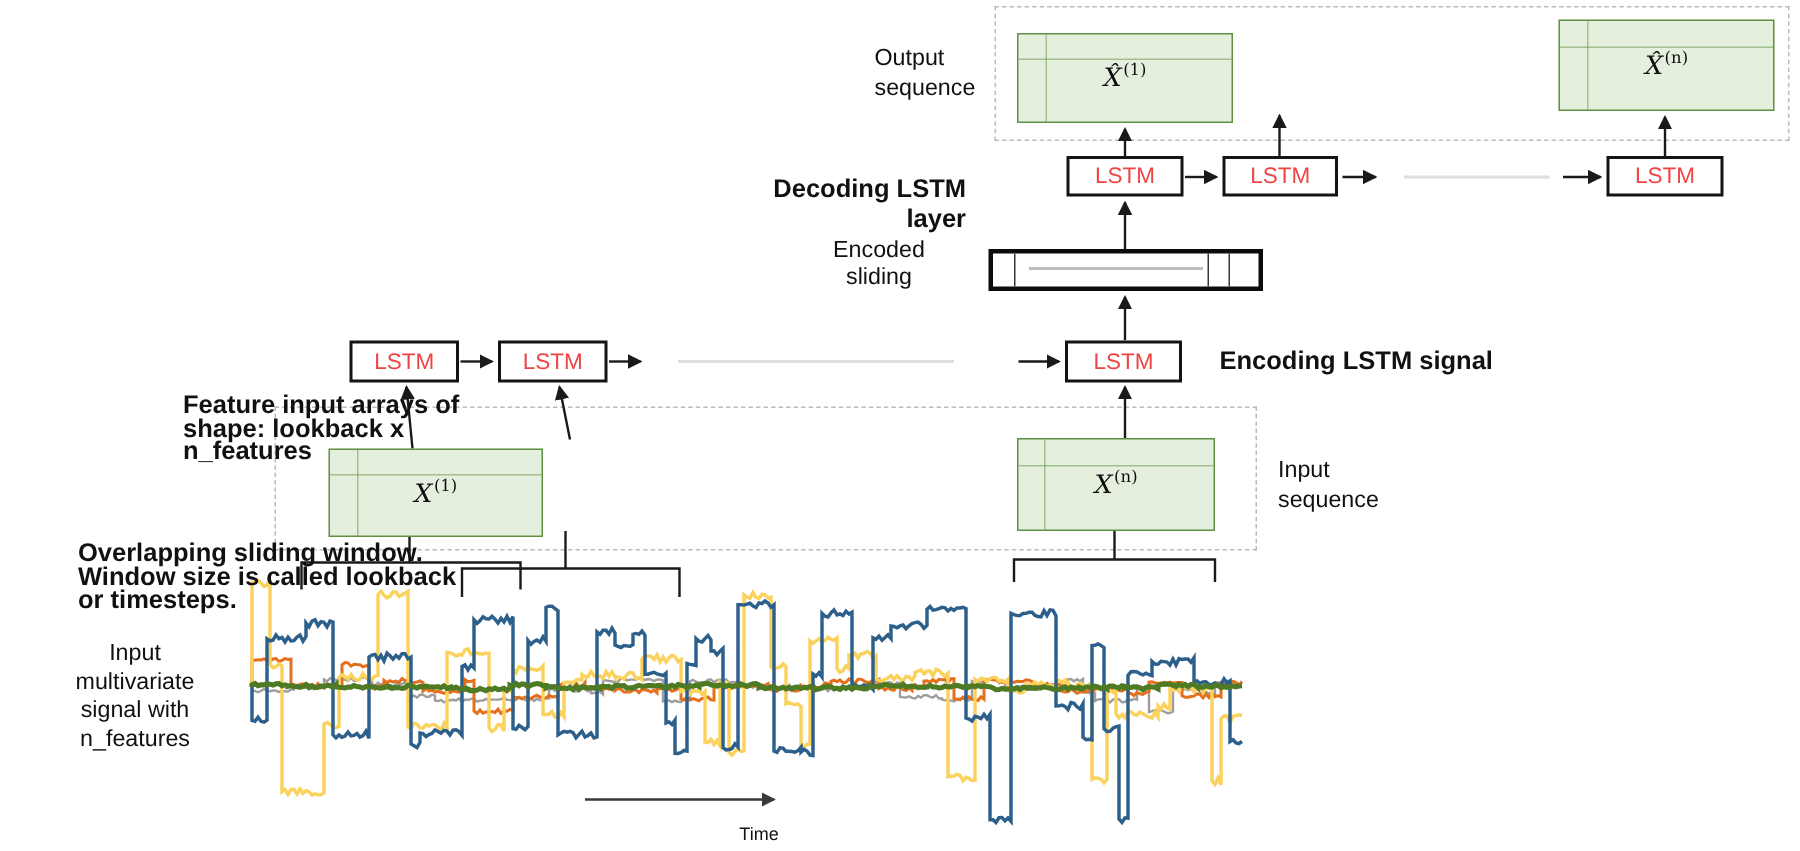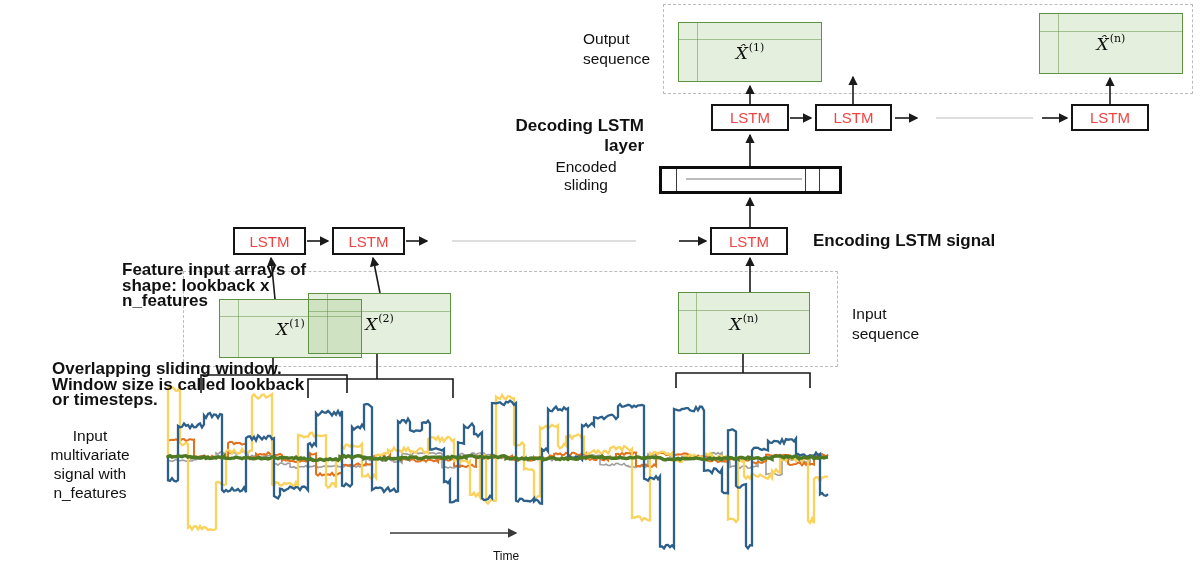--- a/index.html
+++ b/index.html
@@ -103,25 +103,20 @@
     <span class="vline"></span>
     <span class="hline"></span>
     <span class="arr-label"><i>X̂</i><sup>(n)</sup></span>
   </div>
 
   <div class="arr" style="left:203px;top:299px;width:143px;height:59px;margin-left:16px;">
     <span class="vline"></span>
     <span class="hline"></span>
     <span class="arr-label"><i>X</i><sup>(1)</sup></span>
   </div>
-  <div class="arr" style="left:308px;top:293px;width:143px;height:61px;">
-    <span class="vline"></span>
-    <span class="hline"></span>
-    <span class="arr-label"><i>X</i><sup>(2)</sup></span>
-  </div>
   <div class="arr" style="left:678px;top:292px;width:132px;height:62px;">
     <span class="vline"></span>
     <span class="hline"></span>
     <span class="arr-label"><i>X</i><sup>(n)</sup></span>
   </div>
 
   <div class="lstm" style="left:711px;top:104px;width:78px;height:27px;">LSTM</div>
   <div class="lstm" style="left:815px;top:104px;width:77px;height:27px;">LSTM</div>
   <div class="lstm" style="left:1071px;top:104px;width:78px;height:27px;">LSTM</div>
 

